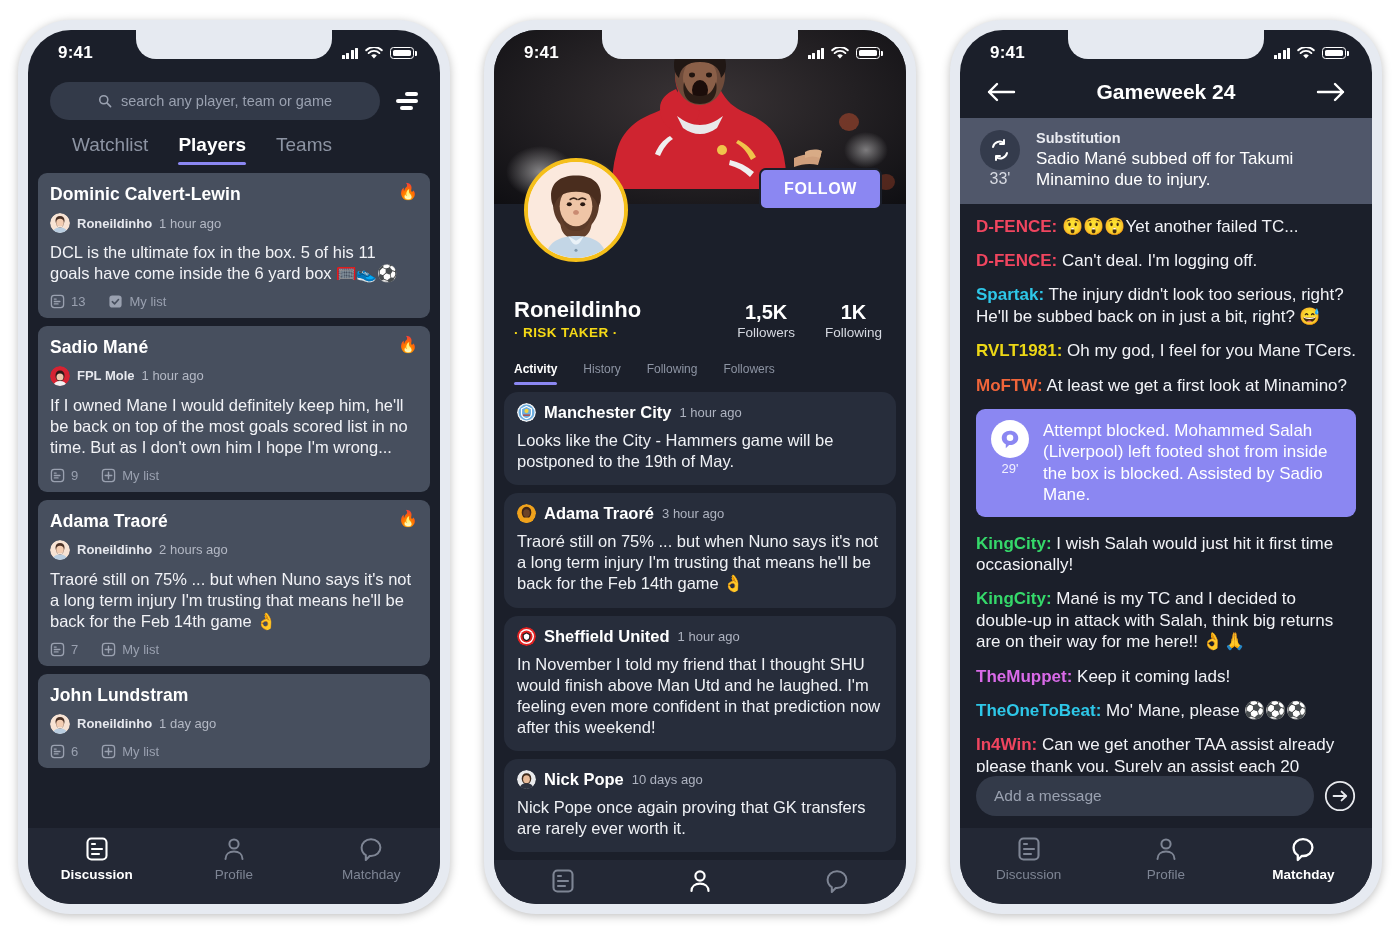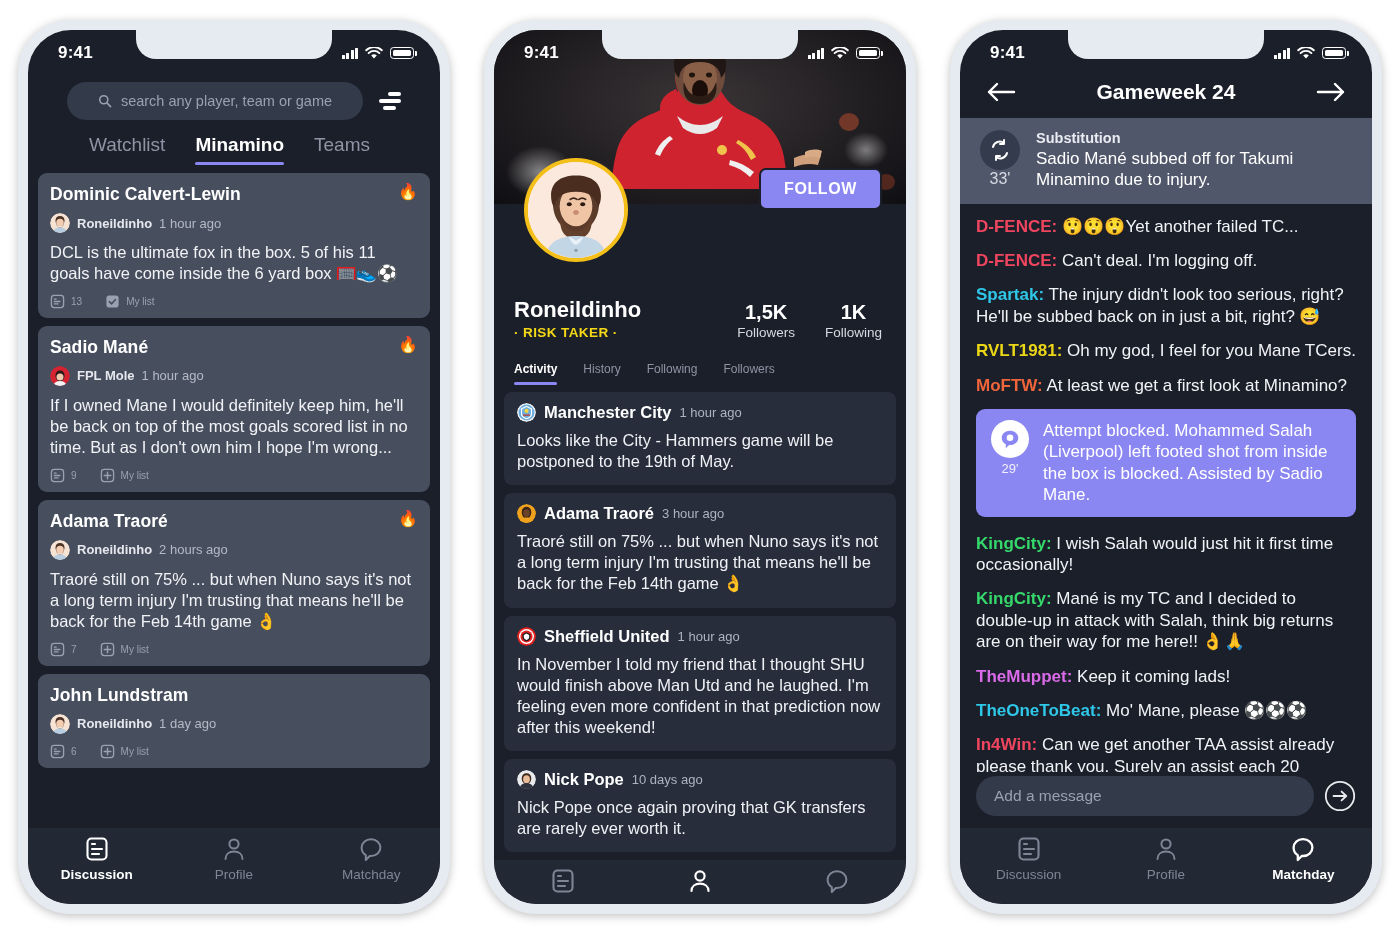--- a/index.html
+++ b/index.html
@@ -63,21 +63,21 @@
   }
   .tabitem { display:flex; flex-direction:column; align-items:center; gap:5px; width: 112px; color:#7e8594; }
   .tabitem.on { color:#ffffff; }
   .tabitem span { font-size: 13.5px; }
   .tabitem.on span { font-weight: bold; }
   .tabicon { width: 26px; height: 26px; display:flex; align-items:center; justify-content:center; }
   .tabicon svg { width: 100%; height: 100%; }
 
   
   .p1 .screen { background: #1b1f2a; }
-  .p1-top { padding: 6px 39px 0; }
+  .p1-top { padding: 6px 22px 0; }
   .searchrow { display: flex; align-items: center; gap: 14px; }
   .searchbox {
     flex: 1; height: 38px; border-radius: 19px; background: #333a49;
     display:flex; align-items:center; justify-content:center; gap: 9px;
   }
   .searchbox .mag { width: 14px; height: 14px; }
   .searchbox .ph { color: #9aa1b0; font-size: 14.5px; }
   .filter-ic { width: 24px; height: 20px; display:flex; flex-direction:column; align-items:flex-end; justify-content:center; gap:3px; }
   .filter-ic b { display:block; height:4px; background:#fff; border-radius:2px; }
   .filter-ic b:nth-child(1){ width:13px; margin-right:0px;}
@@ -96,21 +96,21 @@
   }
   .pcard-head { display:flex; align-items:flex-start; justify-content:space-between; }
   .pcard-title { font-size: 17.5px; font-weight: bold; color:#fff; letter-spacing:.1px; }
   .fire { font-size: 16px; line-height: 1; }
   .pcard-meta { display:flex; align-items:center; gap:7px; margin-top: 8px; }
   .av { width: 20px; height: 20px; border-radius: 50%; overflow:hidden; flex:0 0 20px; }
   .av svg { width:100%; height:100%; display:block; }
   .pcard-user { font-size: 13px; font-weight: bold; color:#e6e8ee; }
   .pcard-time { font-size: 13px; color:#b4b9c5; }
   .pcard-body { margin-top: 9px; font-size: 16.5px; line-height: 1.27; color:#f1f2f6; }
-  .pcard-foot { display:flex; align-items:center; gap:9px; margin-top: 10px; color:#9aa1b0; font-size: 10px; text-align: right; }
+  .pcard-foot { display:flex; align-items:center; gap:9px; margin-top: 10px; color:#9aa1b0; font-size: 13px; text-align: right; }
   .foot-grp { display:flex; align-items:center; gap:6px; }
   .foot-grp.sp { margin-left: 14px; }
   .sq { width: 15px; height: 15px; }
 
   
   .p2 .screen { background: #1b1f2a; }
   .hero { position:absolute; top:0; left:0; right:0; height: 205px; overflow:hidden; z-index:1; }
   .hero svg { width:100%; height:100%; display:block; }
   .p2-body { position:relative; z-index:5; margin-top: 159px; flex:1; display:flex; flex-direction:column; }
   .p2-headbg { background:#1b1f2a; padding: 0 20px; }
@@ -133,21 +133,21 @@
   .stat { text-align:center; }
   .stat b { display:block; font-size: 20px; color:#fff; }
   .stat span { display:block; font-size: 13.5px; color:#d6d9e1; margin-top:1px; }
 
   .tabs2 { display:flex; gap: 26px; padding: 16px 20px 0; background:#1b1f2a; }
   .tab2 { position:relative; font-size: 12px; color:#8d94a3; padding-bottom: 9px; }
   .tab2.on { color:#fff; font-weight:bold; }
   .tab2.on::after { content:""; position:absolute; left:0; right:0; bottom:0; height:3.5px; background:#8b87f2; border-radius:2px; }
 
   .p2-list { flex:1; overflow:hidden; padding: 7px 10px 0; background:#1b1f2a; }
-  .acard { background:#272d3b; border-radius: 8px; padding: 11px 13px 13px; margin-bottom: 8px; }
+  .acard { background:#272d3b; border-radius: 14px; padding: 11px 13px 13px; margin-bottom: 8px; }
   .acard-head { display:flex; align-items:center; gap: 8px; }
   .crest { width: 19px; height: 19px; flex:0 0 19px; border-radius:50%; overflow:hidden; }
   .crest svg { width:100%; height:100%; display:block; }
   .acard-name { font-size: 16.5px; font-weight:bold; color:#fff; }
   .acard-time { font-size: 13px; color:#aeb3c0; }
   .acard-body { margin-top: 8px; font-size: 16.5px; line-height: 1.28; color:#eff1f5; }
 
   
   .p3 .screen { background: #1b1f2a; }
   .gwhead { display:flex; align-items:center; justify-content:space-between; padding: 4px 26px 14px; }
@@ -216,21 +216,21 @@
           </div>
           <div class="filter-ic">
               <b></b>
               <b></b>
               <b></b>
             </div>
         </div>
 
         <div class="tabs1">
           <div class="tab1">Watchlist</div>
-          <div class="tab1 on">Minamino</div>
+          <div class="tab1 on">Players</div>
           <div class="tab1">Teams</div>
         </div>
       </div>
 
       <div class="p1-list">
 
         <div class="pcard">
           <div class="pcard-head">
             <div class="pcard-title">Dominic Calvert-Lewin</div>
             <div class="fire">🔥</div>

